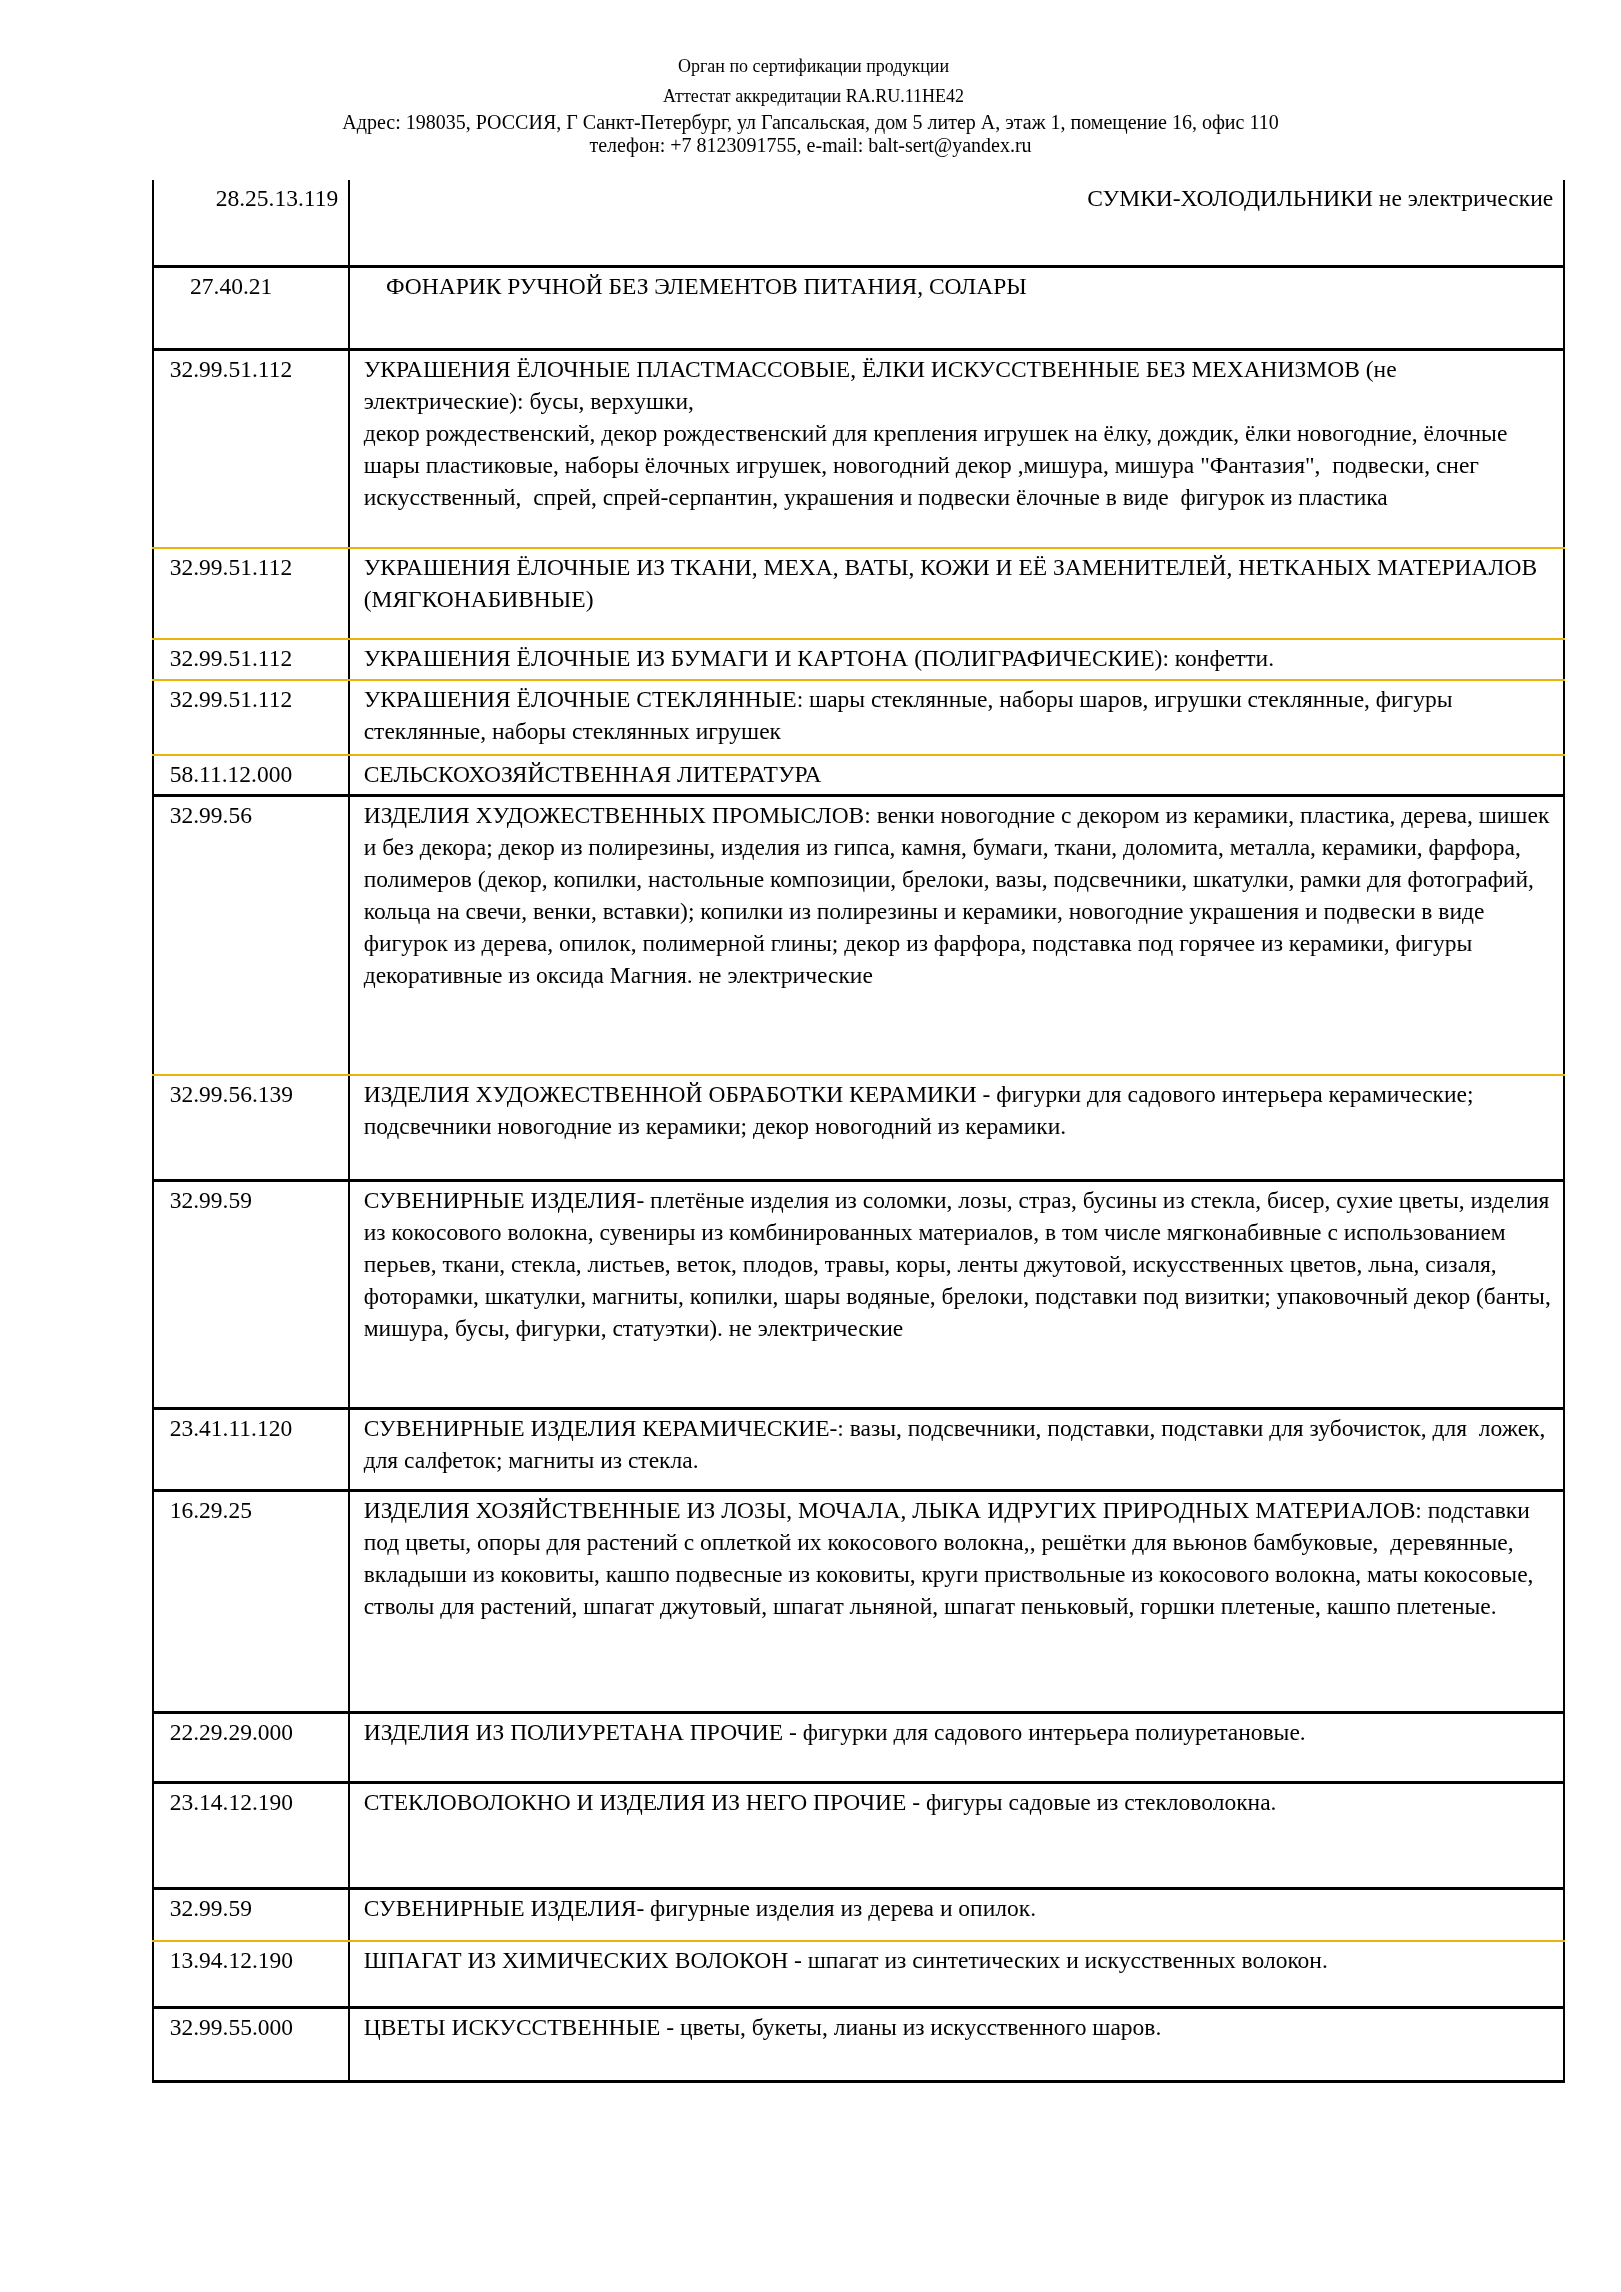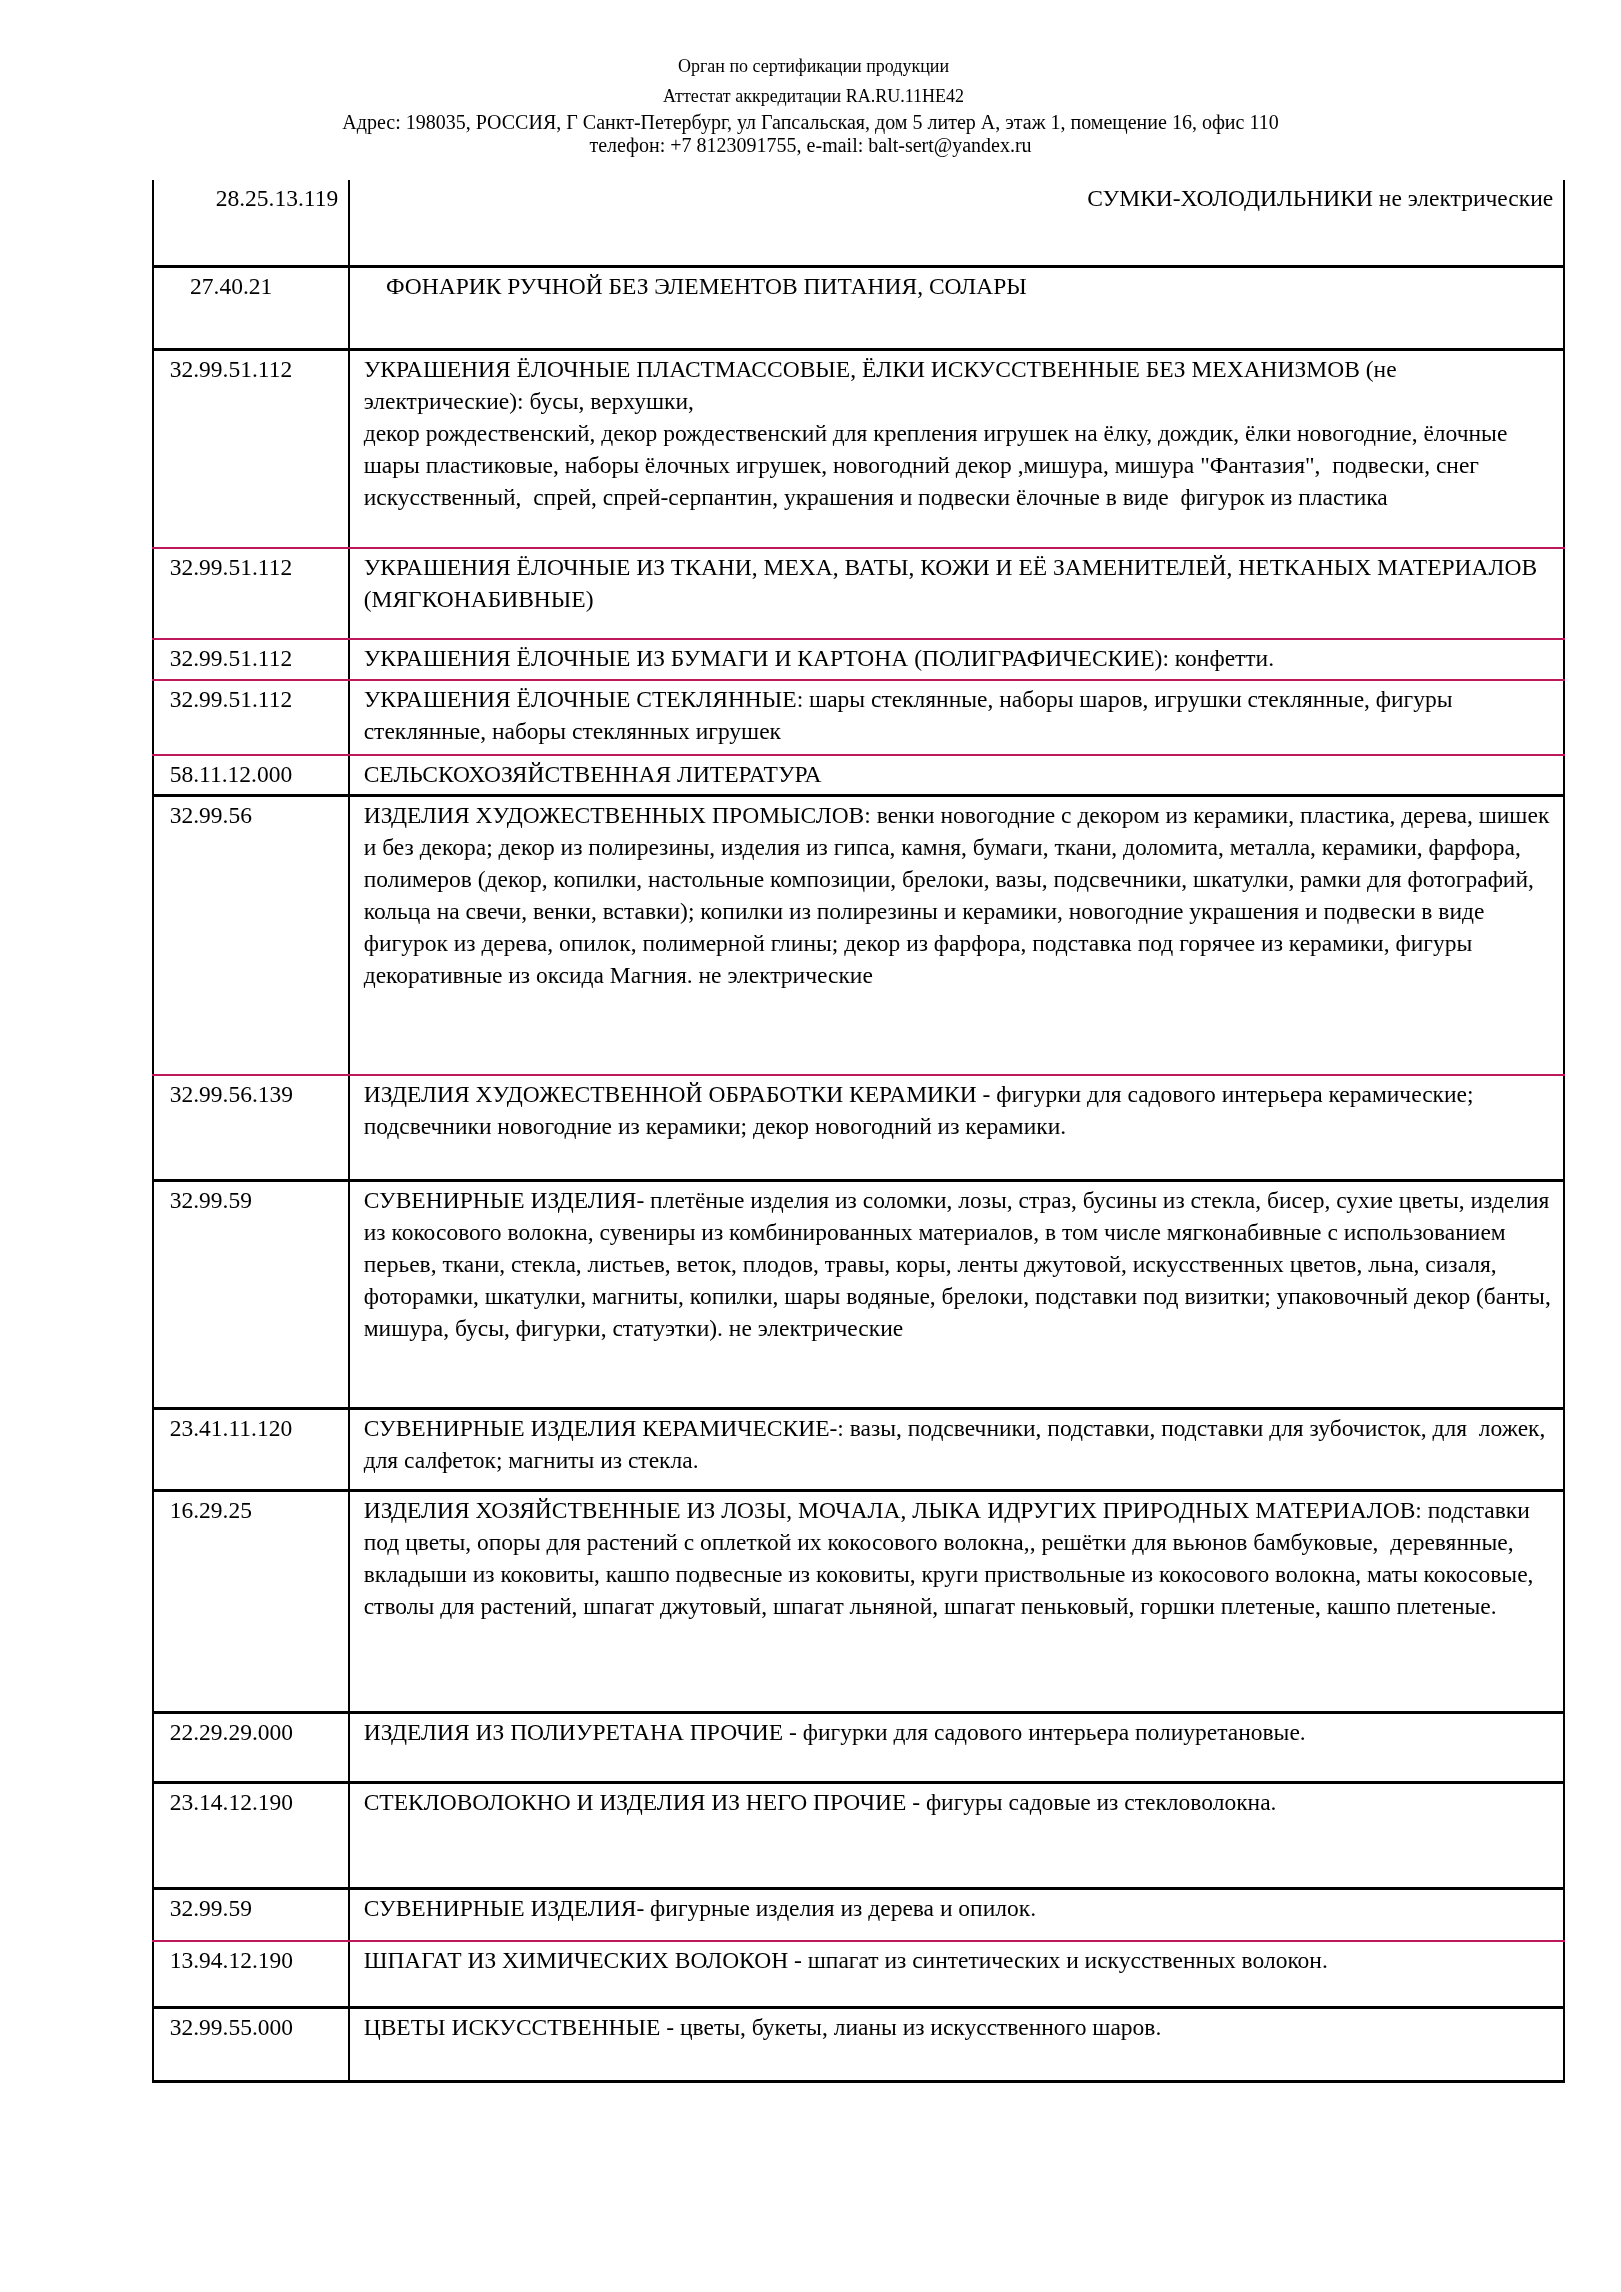--- a/index.html
+++ b/index.html
@@ -44,21 +44,21 @@
     line-height: 32px;
     border-left: 2px solid #000;
     padding: 2px 9.8px 3.9px 15.7px;
   }
   td.desc {
     border-right: 2px solid #000;
     padding-left: 13.7px;
     white-space: pre-wrap;
   }
   tr.thick td { border-bottom: 3.9px solid #000; }
-  tr.thin  td { border-bottom: 2px solid #be185d; }
+  tr.thin  td { border-bottom: 2px solid #eab308; }
   
   tr:nth-child(1)  td { height: 80px; text-align: right; }
   tr:nth-child(2)  td { height: 74px; padding-left: 36px; }
   tr:nth-child(3)  td { height: 190px; }
   tr:nth-child(4)  td { height: 83px; }
   tr:nth-child(5)  td { height: 33px; }
   tr:nth-child(6)  td { height: 67px; }
   tr:nth-child(7)  td { height: 31px; }
   tr:nth-child(8)  td { height: 271px; }
   tr:nth-child(9)  td { height: 97px; font-family: Liberation Serif, serif; }

